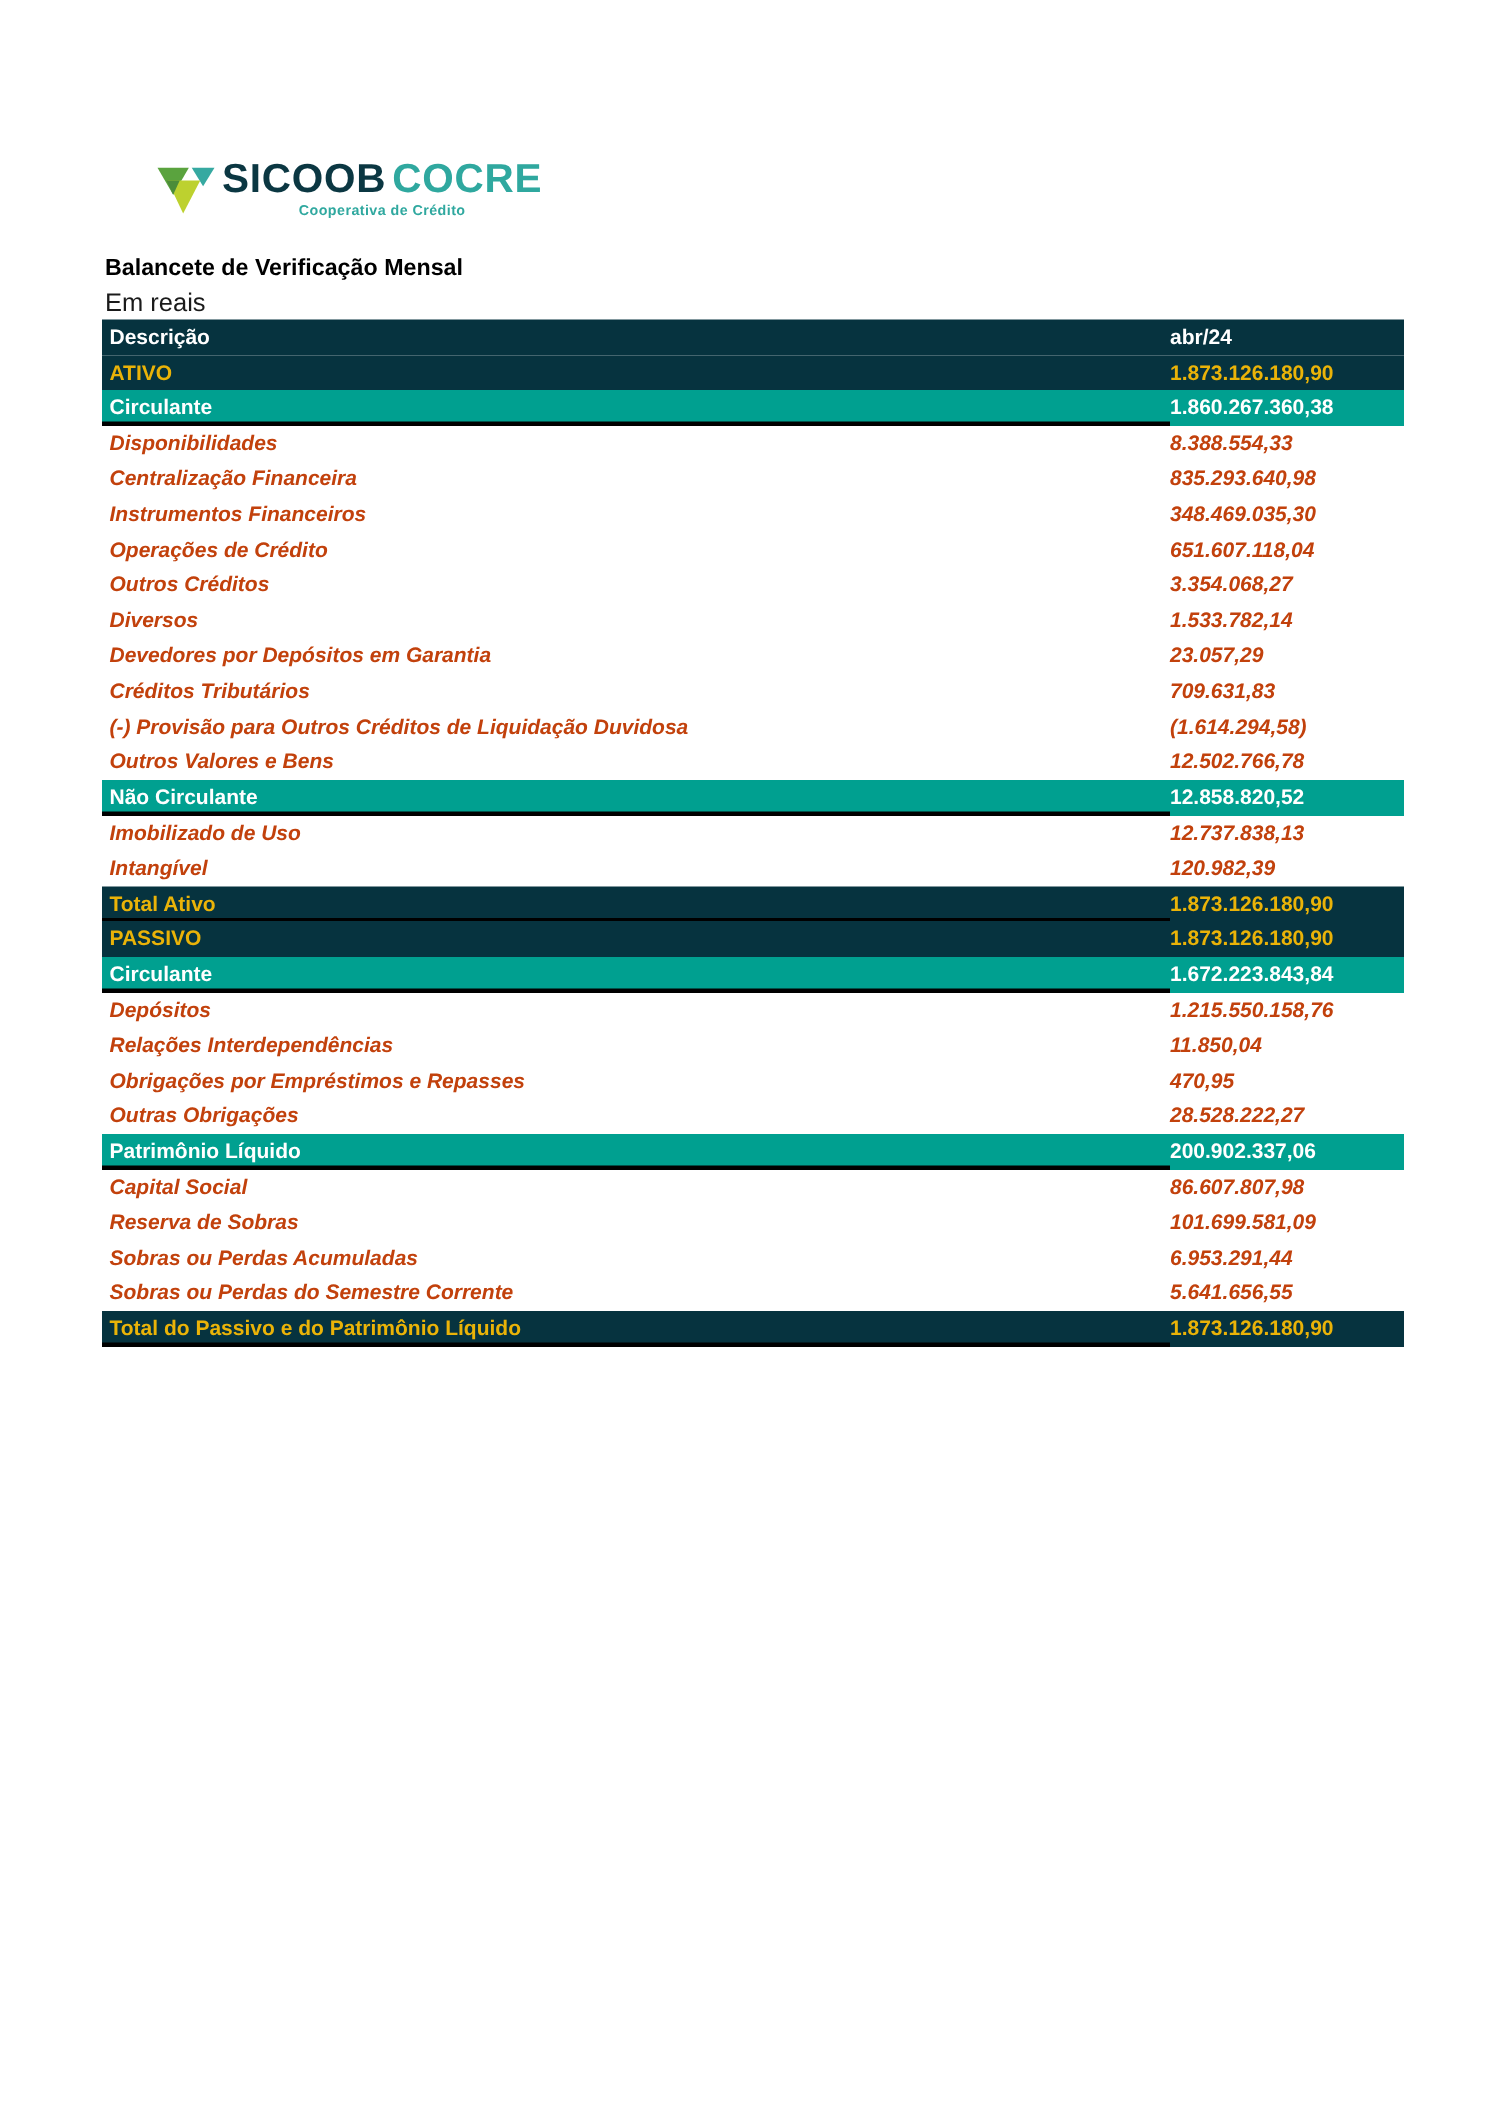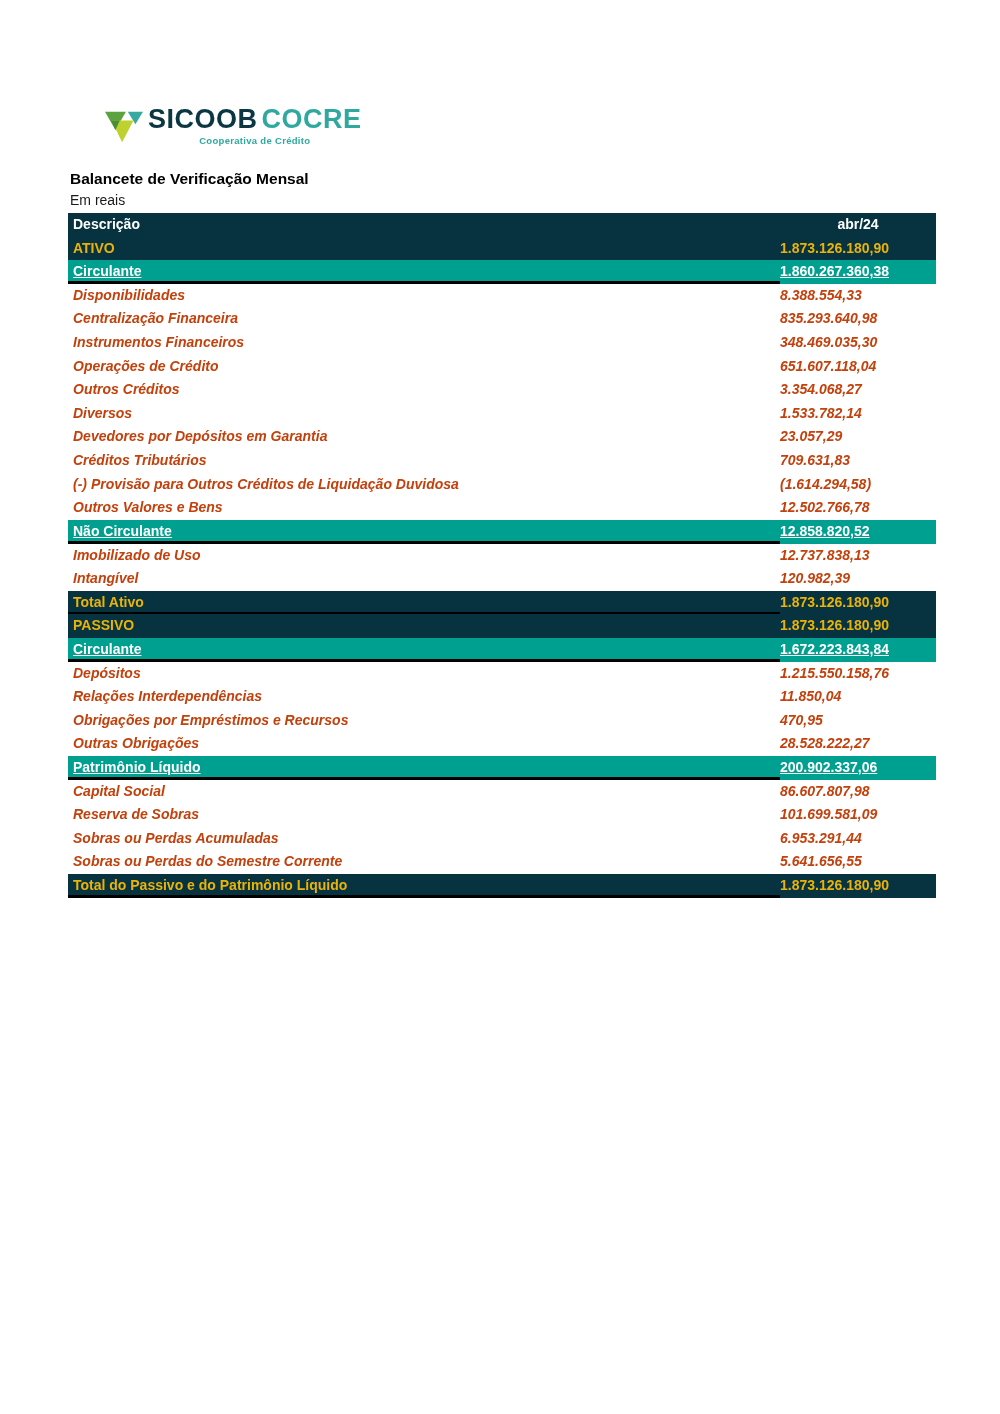--- a/index.html
+++ b/index.html
@@ -41,21 +41,21 @@
     left: 70px;
     top: 170px;
     font-size: 15.5px;
     font-weight: bold;
     color: #000000;
   }
   .doc-subtitle {
     position: absolute;
     left: 70px;
     top: 192px;
-    font-size: 14px;
+    font-size: 17px;
     font-weight: normal;
     color: #1a1a1a;
   }
 
   
   .balance-table {
     position: absolute;
     left: 68px;
     top: 213px;
     width: 868px;
@@ -74,23 +74,23 @@
     white-space: nowrap;
     overflow: hidden;
   }
   .cell-value {
     flex: 1;
     text-align: left;
     padding-right: 7px;
     white-space: nowrap;
   }
   .row.head  { background: var(--row-dark); color: #ffffff; }
-  .row.head .cell-value { text-align: center; padding-right: 0; }
+  .row.head .cell-value { text-align: left; padding-right: 0; }
   .row.dark  { background: var(--row-dark); color: #eab308; }
-  .row.teal  { background: var(--row-teal); color: #ffffff; text-decoration: underline; }
+  .row.teal  { background: var(--row-teal); color: #ffffff; }
   .row.plain { background: #ffffff; color: #c2410c; font-style: italic; }
   .row.underline::after {
     content: "";
     position: absolute;
     left: 0;
     bottom: 0;
     width: 712px;
     height: 2.5px;
     background: var(--underline);
   }
@@ -220,21 +220,21 @@
     </div>
 
 
 
     <div class="row plain">
       <div class="cell-label">Relações Interdependências</div>
       <div class="cell-value">11.850,04</div>
     </div>
 
     <div class="row plain">
-      <div class="cell-label">Obrigações por Empréstimos e Recursos</div>
+      <div class="cell-label">Obrigações por Empréstimos e Repasses</div>
       <div class="cell-value">470,95</div>
     </div>
 
     <div class="row plain">
       <div class="cell-label">Outras Obrigações</div>
       <div class="cell-value">28.528.222,27</div>
     </div>
 
     <div class="row teal underline">
       <div class="cell-label">Patrimônio Líquido</div>

